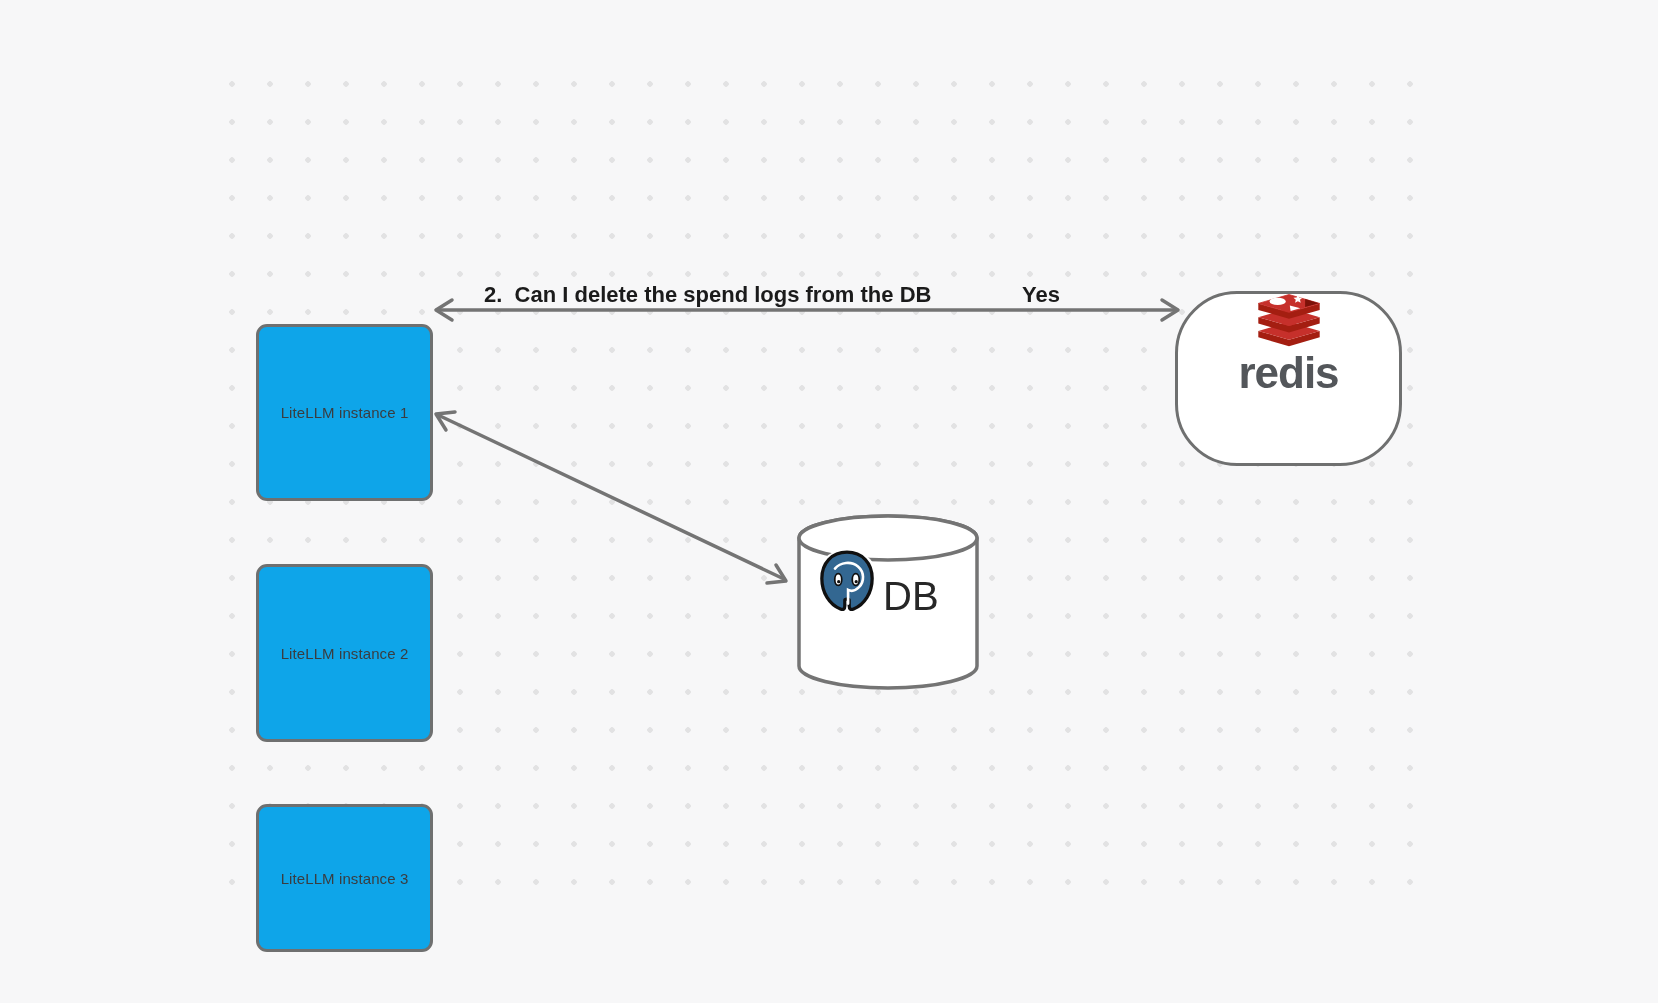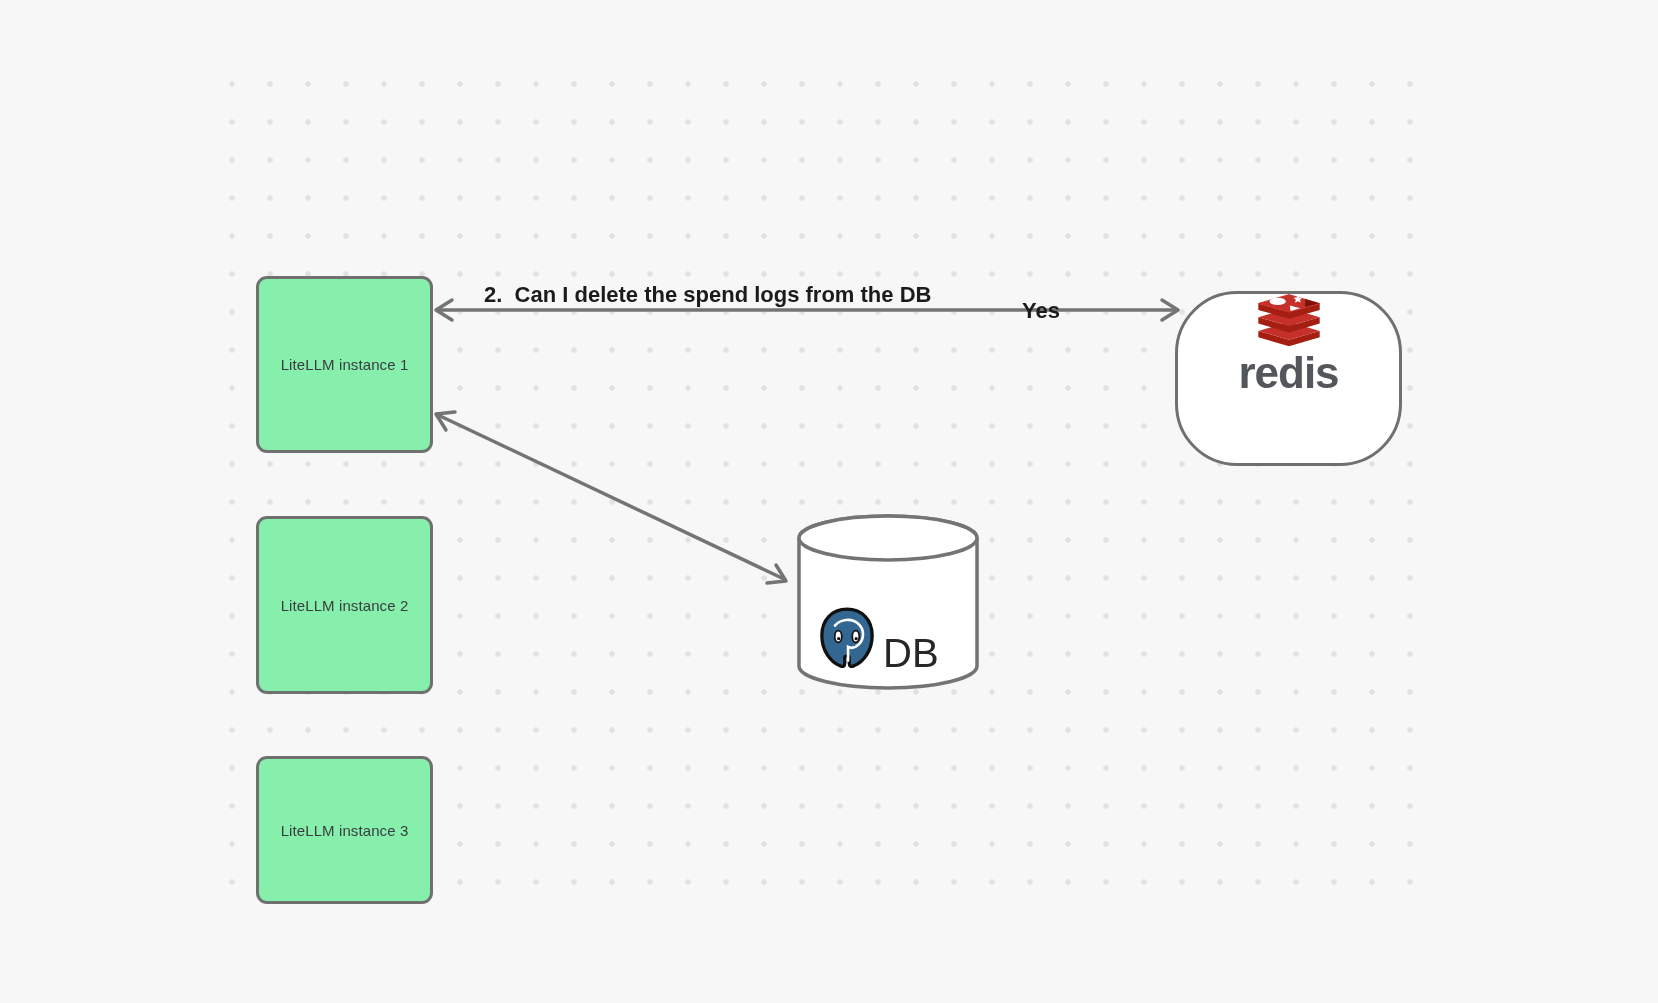--- a/index.html
+++ b/index.html
@@ -9,47 +9,47 @@
     width:1658px;height:1003px;overflow:hidden;
   }
   #canvas{position:relative;width:1658px;height:1003px;background:#f7f7f8;overflow:hidden;}
   .dot-grid{
     position:absolute;left:213px;top:65px;width:1217px;height:838px;
     background-image:radial-gradient(circle,#e2e2e3 2.5px,transparent 3px);
     background-size:38px 38px;
   }
   .node-box{
     position:absolute;left:256px;width:177px;height:177px;
-    background:#86efac;border:3.5px solid #6f7070;border-radius:11px;
-    box-sizing:border-box;display:flex;align-items:center;justify-content:center;
+    background:#0ea5e9;border:3.5px solid #6f7070;border-radius:11px;
+    box-sizing:border-box;display:flex;align-items:center;justify-content:center;margin-top:48px;
   }
   .node-box .node-label{font-size:15px;color:#3a3d40;letter-spacing:0.1px;}
   #litellm-box-1{top:276px;}
   #litellm-box-2{top:516px;height:178px;}
   #litellm-box-3{top:756px;height:148px;}
   .redis-node{
     position:absolute;left:1175px;top:291px;width:227px;height:175px;
     background:#ffffff;border:3.5px solid #6f7070;border-radius:62px;
     box-sizing:border-box;display:flex;flex-direction:column;
     align-items:center;
   }
   .redis-wordmark{
     font-size:44px;font-weight:700;color:#53565a;line-height:1;
     letter-spacing:-1px;margin-top:1px;
   }
   .edge-label{
     position:absolute;font-size:22px;font-weight:700;color:#1b1b1b;
     white-space:pre;line-height:24px;
   }
   #edge1-label{left:484px;top:283px;}
-  #edge1-reply{left:1022px;top:299px;}
+  #edge1-reply{left:1022px;top:283px;}
   #edge2-label{left:583px;top:459px;}
   .overlay{position:absolute;left:0;top:0;}
   .db-cylinder-wrap{position:absolute;left:795px;top:512px;}
-  .db-content{position:absolute;left:812px;top:604px;display:flex;align-items:center;}
+  .db-content{position:absolute;left:812px;top:547px;display:flex;align-items:center;}
   .db-label{font-size:40px;color:#272727;line-height:1;margin-left:1px;margin-top:22px;}
 </style>
 </head>
 <body>
 
 <div id="canvas">
 
   <div class="dot-grid"></div>
 
   <div class="node-box" id="litellm-box-1">

